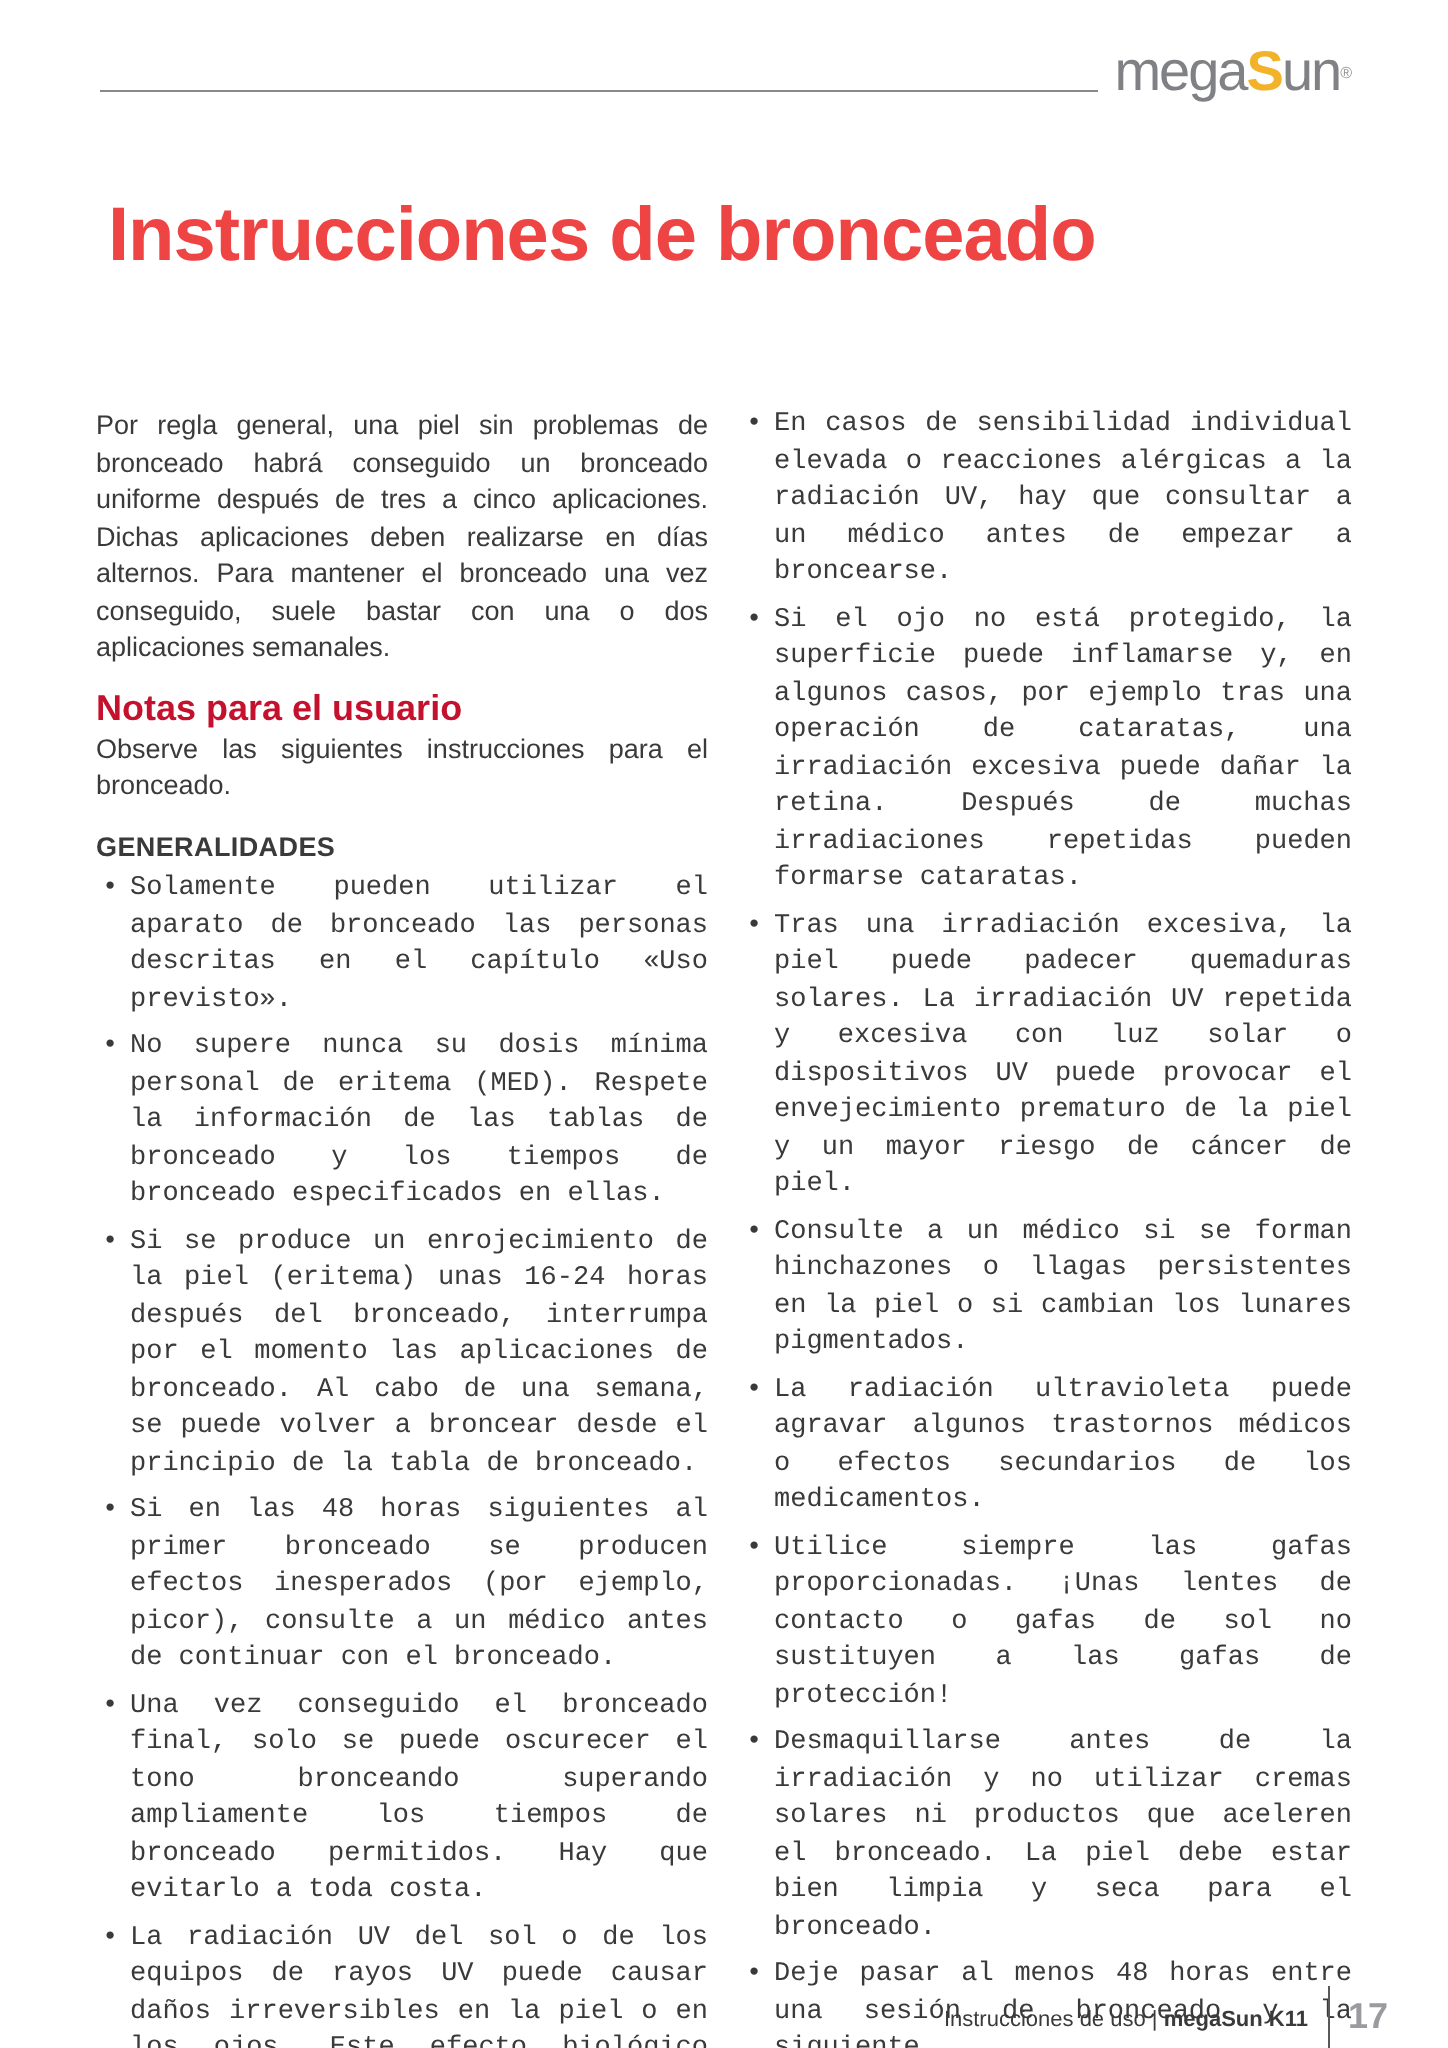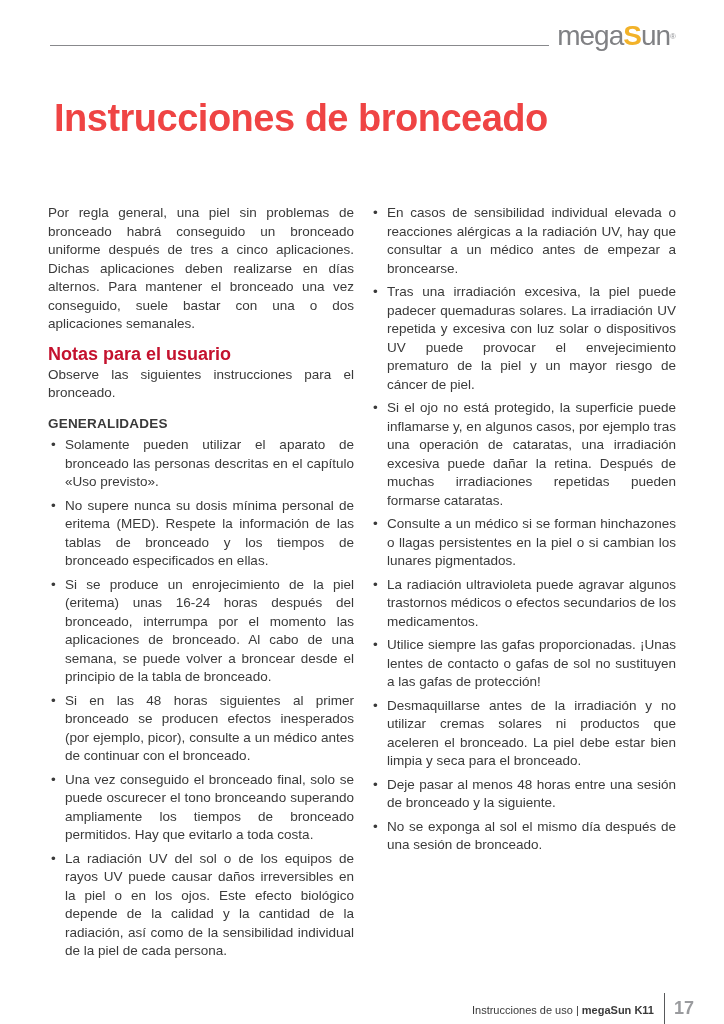--- a/index.html
+++ b/index.html
@@ -97,20 +97,21 @@
     font-weight: bold;
     letter-spacing: 0.2px;
     text-align: left;
   }
 
   ul.bullets { list-style: none; }
   ul.bullets li {
     position: relative;
     padding-left: 17px;
     margin-bottom: 5px;
+    font-family: Liberation Mono, monospace;
   }
   ul.bullets li::before {
     content: "\2022";
     position: absolute;
     left: 3px;
     top: 0;
   }
 
   
   .footer {
@@ -169,22 +170,22 @@
           <li>Si se produce un enrojecimiento de la piel (eritema) unas 16-24 horas después del bronceado, interrumpa por el momento las aplicaciones de bronceado. Al cabo de una semana, se puede volver a broncear desde el principio de la tabla de bronceado.</li>
           <li>Si en las 48 horas siguientes al primer bronceado se producen efectos inesperados (por ejemplo, picor), consulte a un médico antes de continuar con el bronceado.</li>
           <li>Una vez conseguido el bronceado final, solo se puede oscurecer el tono bronceando superando ampliamente los tiempos de bronceado permitidos. Hay que evitarlo a toda costa.</li>
           <li>La radiación UV del sol o de los equipos de rayos UV puede causar daños irreversibles en la piel o en los ojos. Este efecto biológico depende de la calidad y la cantidad de la radiación, así como de la sensibilidad individual de la piel de cada persona.</li>
         </ul>
     </div>
 
     <div class="col">
       <ul class="bullets">
           <li>En casos de sensibilidad individual elevada o reacciones alérgicas a la radiación UV, hay que consultar a un médico antes de empezar a broncearse.</li>
+          <li>Si el ojo no está protegido, la superficie puede inflamarse y, en algunos casos, por ejemplo tras una operación de cataratas, una irradiación excesiva puede dañar la retina. Después de muchas irradiaciones repetidas pueden formarse cataratas.</li>
           <li>Tras una irradiación excesiva, la piel puede padecer quemaduras solares. La irradiación UV repetida y excesiva con luz solar o dispositivos UV puede provocar el envejecimiento prematuro de la piel y un mayor riesgo de cáncer de piel.</li>
-          <li>Si el ojo no está protegido, la superficie puede inflamarse y, en algunos casos, por ejemplo tras una operación de cataratas, una irradiación excesiva puede dañar la retina. Después de muchas irradiaciones repetidas pueden formarse cataratas.</li>
           <li>Consulte a un médico si se forman hinchazones o llagas persistentes en la piel o si cambian los lunares pigmentados.</li>
           <li>La radiación ultravioleta puede agravar algunos trastornos médicos o efectos secundarios de los medicamentos.</li>
         </ul>
 
       <ul class="bullets">
           <li>Utilice siempre las gafas proporcionadas. ¡Unas lentes de contacto o gafas de sol no sustituyen a las gafas de protección!</li>
           <li>Desmaquillarse antes de la irradiación y no utilizar cremas solares ni productos que aceleren el bronceado. La piel debe estar bien limpia y seca para el bronceado.</li>
           <li>Deje pasar al menos 48 horas entre una sesión de bronceado y la siguiente.</li>
           <li>No se exponga al sol el mismo día después de una sesión de bronceado.</li>
         </ul>

